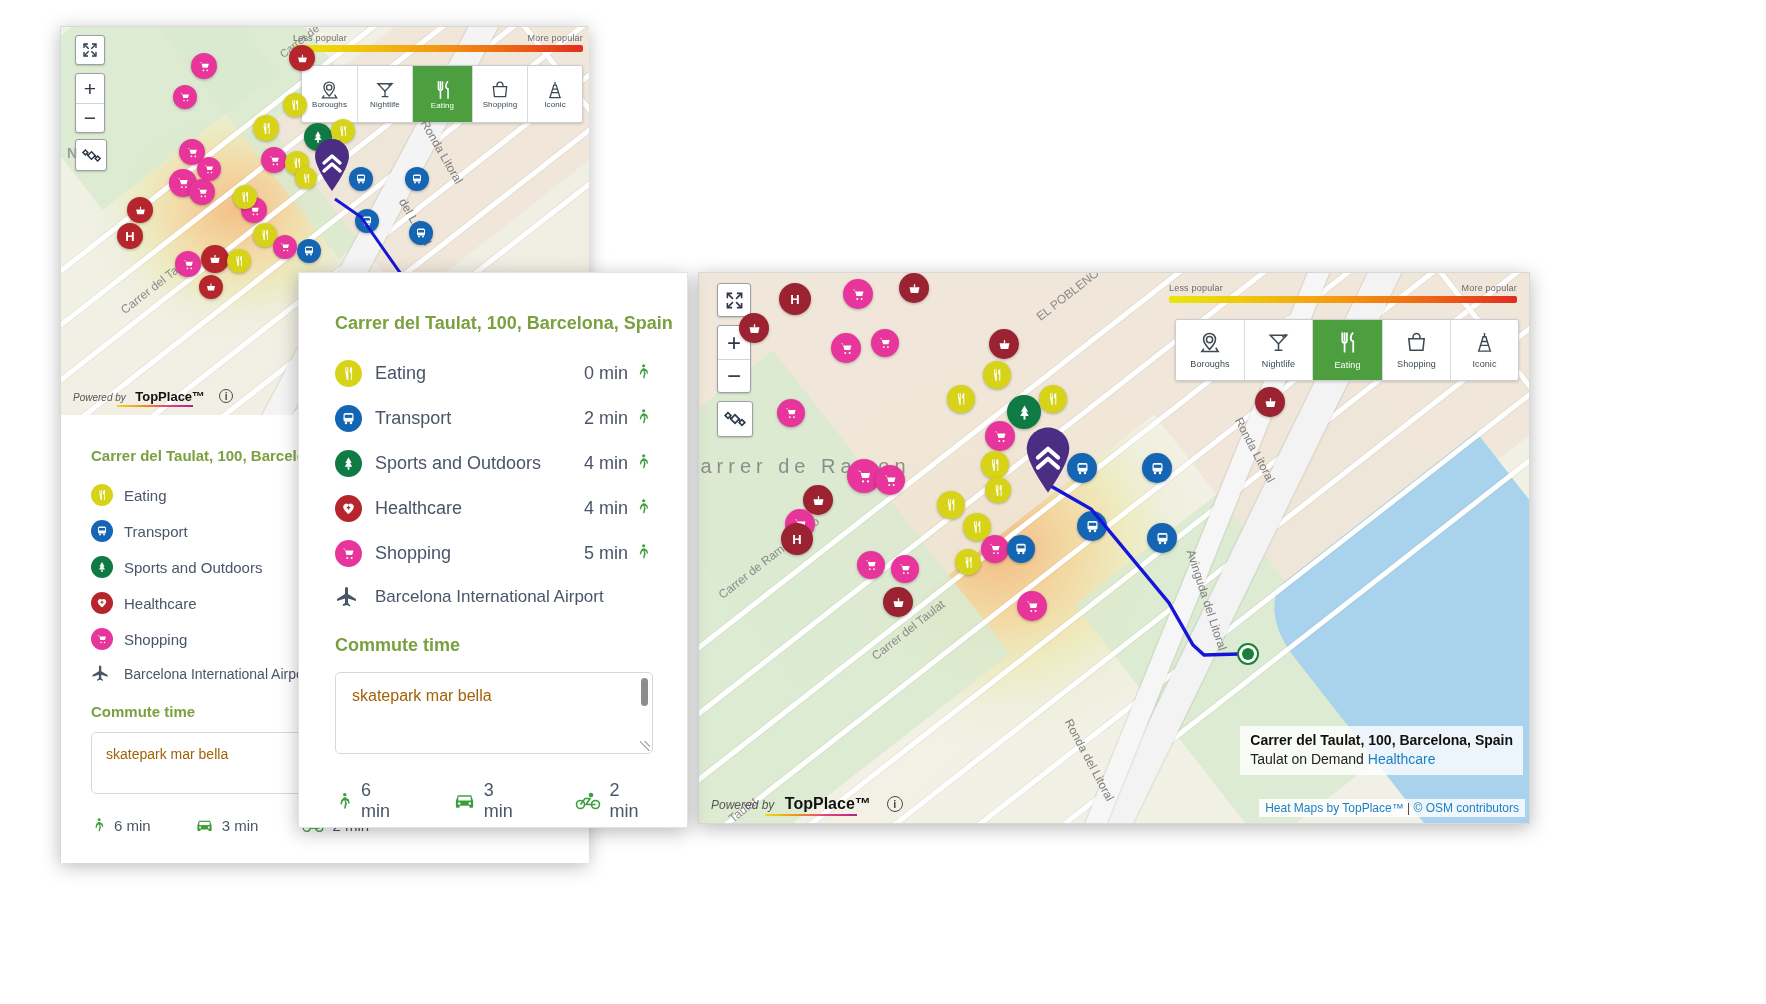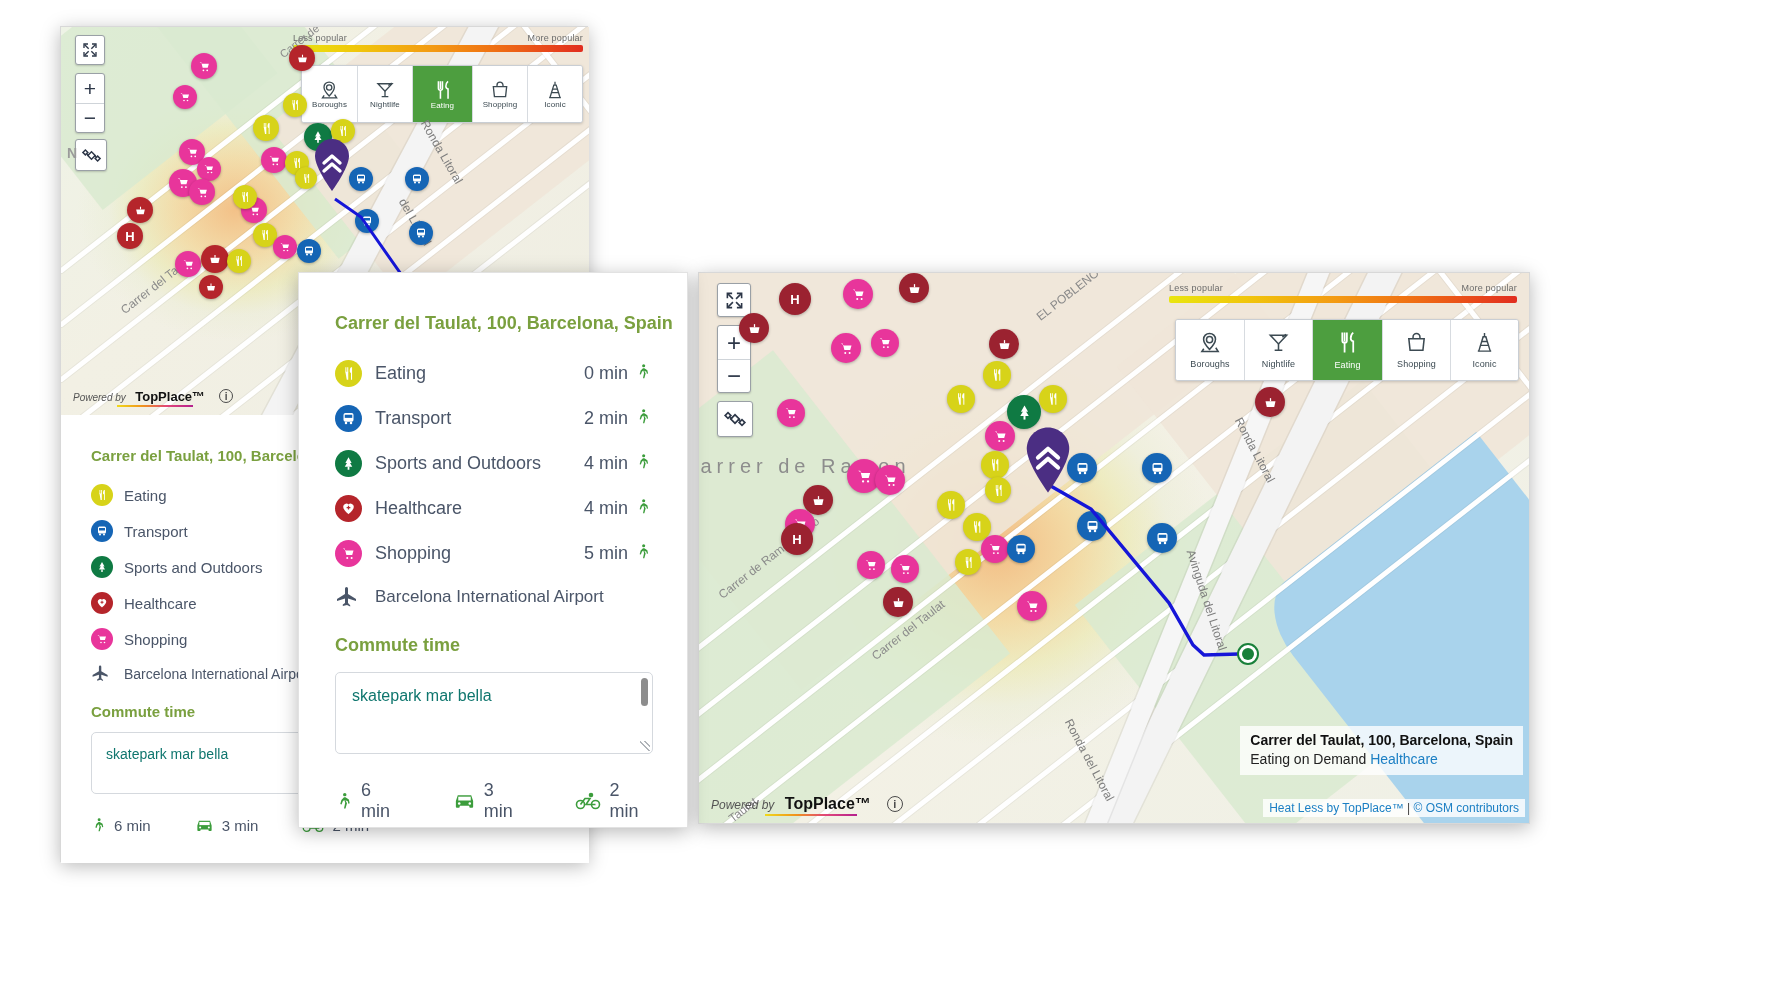--- a/index.html
+++ b/index.html
@@ -107,21 +107,21 @@
     color:#fff; flex:0 0 auto;
   }
   .amen-name { color:#4a5568; }
   .amen-time { color:#4a5568; margin-left:auto; display:flex; align-items:center; gap:7px;}
   .walkman { color:#3c9d3c; }
   .section-h { color:#7aa03f; font-weight:bold; }
   .commute-box {
     border:1px solid #d5d9de; border-radius:5px; background:#fff;
     position:relative; overflow:hidden;
   }
-  .commute-box .txt { color:#0f766e; }
+  .commute-box .txt { color:#a16207; }
   .commute-box .scroll {
     position:absolute; right:4px; top:5px; width:7px; background:#8d8d8d; border-radius:4px;
   }
   .commute-box .grip { position:absolute; right:2px; bottom:2px; width:10px; height:10px;
     background:
       linear-gradient(45deg, transparent 45%, #b0b4b9 45%, #b0b4b9 55%, transparent 55%),
       linear-gradient(45deg, transparent 70%, #b0b4b9 70%, #b0b4b9 80%, transparent 80%);
   }
   .modes { display:flex; align-items:center; }
   .mode { display:flex; align-items:center; gap:8px; color:#4a5568; }
@@ -1049,26 +1049,26 @@
           <span class="pb1" style="font-size:12px;">Powered by</span>
           <span class="pb2" style="font-size:16px; margin-left:6px;">TopPlace™</span>
           <span class="underbar" style="left:54px; right:14px; bottom:-3px;"></span>
         </span>
         <span class="infodot" style="width:16px;height:16px;font-size:11px;margin-left:10px;">i</span>
       </div>
 
       <div class="addr-bubble" style="right:6px; bottom:48px; text-align:left;">
         <div class="l1" style="font-size:14px;">Carrer del Taulat, 100, Barcelona, Spain</div>
         <div class="l2" style="font-size:14px; margin-top:3px;">
-          <span>Eating on Demand </span><a href="#">Healthcare</a>
+          <span>Taulat on Demand </span><a href="#">Healthcare</a>
         </div>
       </div>
 
       <div class="attrib" style="right:4px; bottom:6px; font-size:12px;">
-        <a href="#" style="color:#1b7fc4;text-decoration:none;">Heat Less by TopPlace™</a><span class="sep"> | </span><a href="#" style="color:#1b7fc4;text-decoration:none;">© OSM contributors</a>
+        <a href="#" style="color:#1b7fc4;text-decoration:none;">Heat Maps by TopPlace™</a><span class="sep"> | </span><a href="#" style="color:#1b7fc4;text-decoration:none;">© OSM contributors</a>
       </div>
     </div>
   </div>
 
   <div class="card" style="left:298px; top:272px; width:390px; height:556px; border:1px solid #e2e2e2; padding:40px 36px 0 36px;">
     <div class="addr-title" style="font-size:18px; margin-bottom:26px; white-space:nowrap;">Carrer del Taulat, 100, Barcelona, Spain</div>
 
     <div class="amen-row" style="margin-bottom:18px;">
       <span class="amen-ico" style="width:27px;height:27px;background:#d7d319;">
         <svg width="15" height="15" viewBox="0 0 24 24" fill="currentColor">

